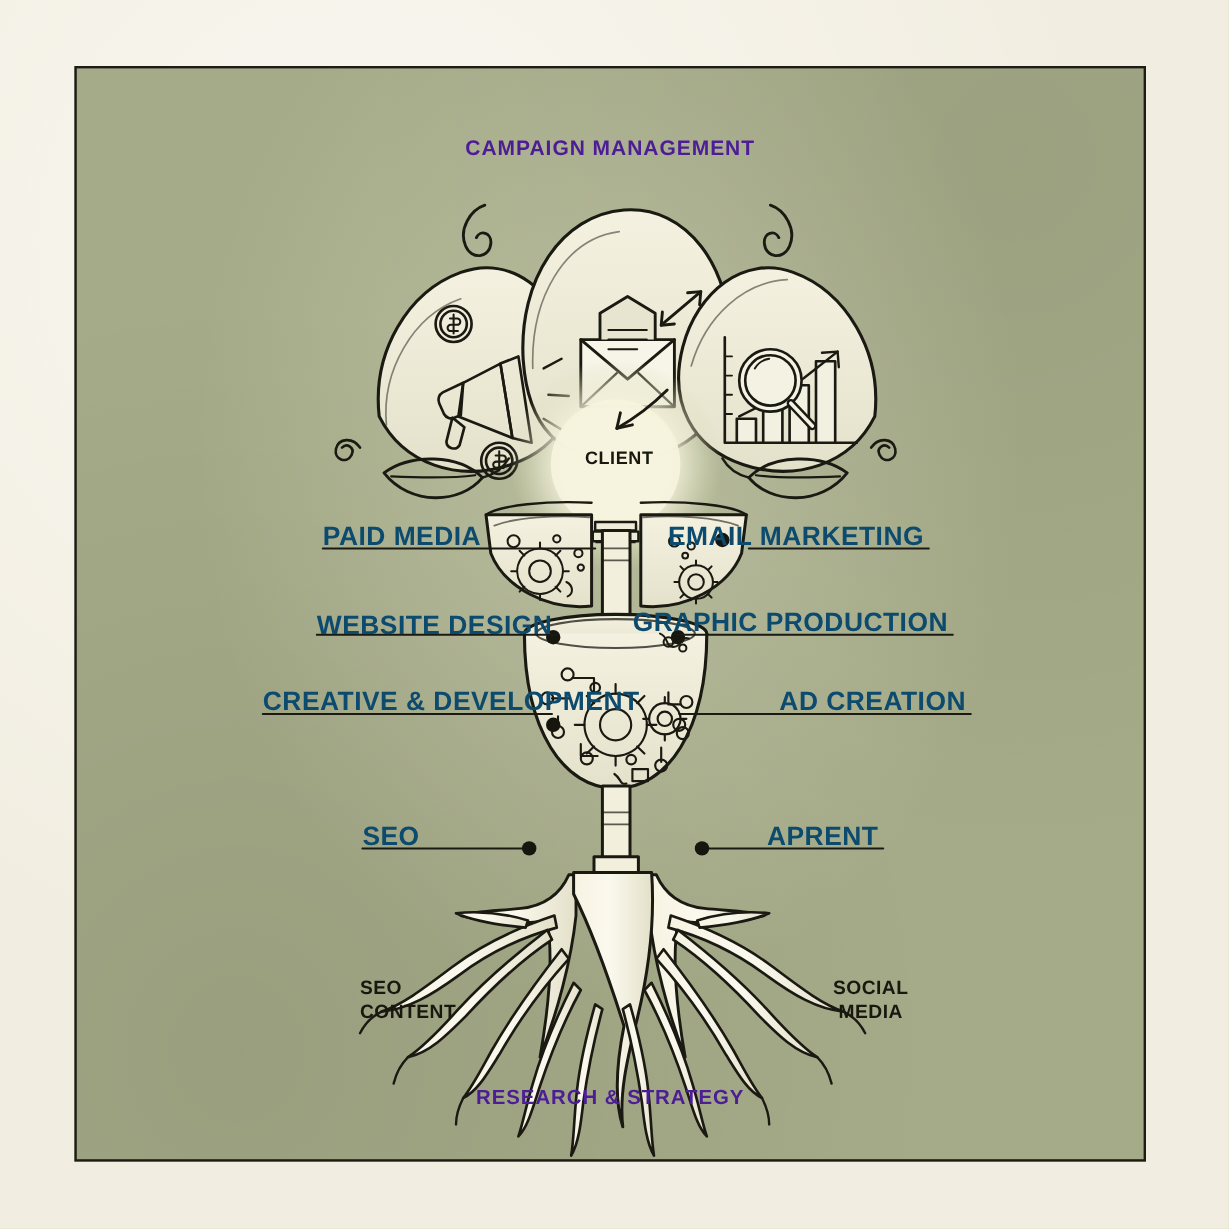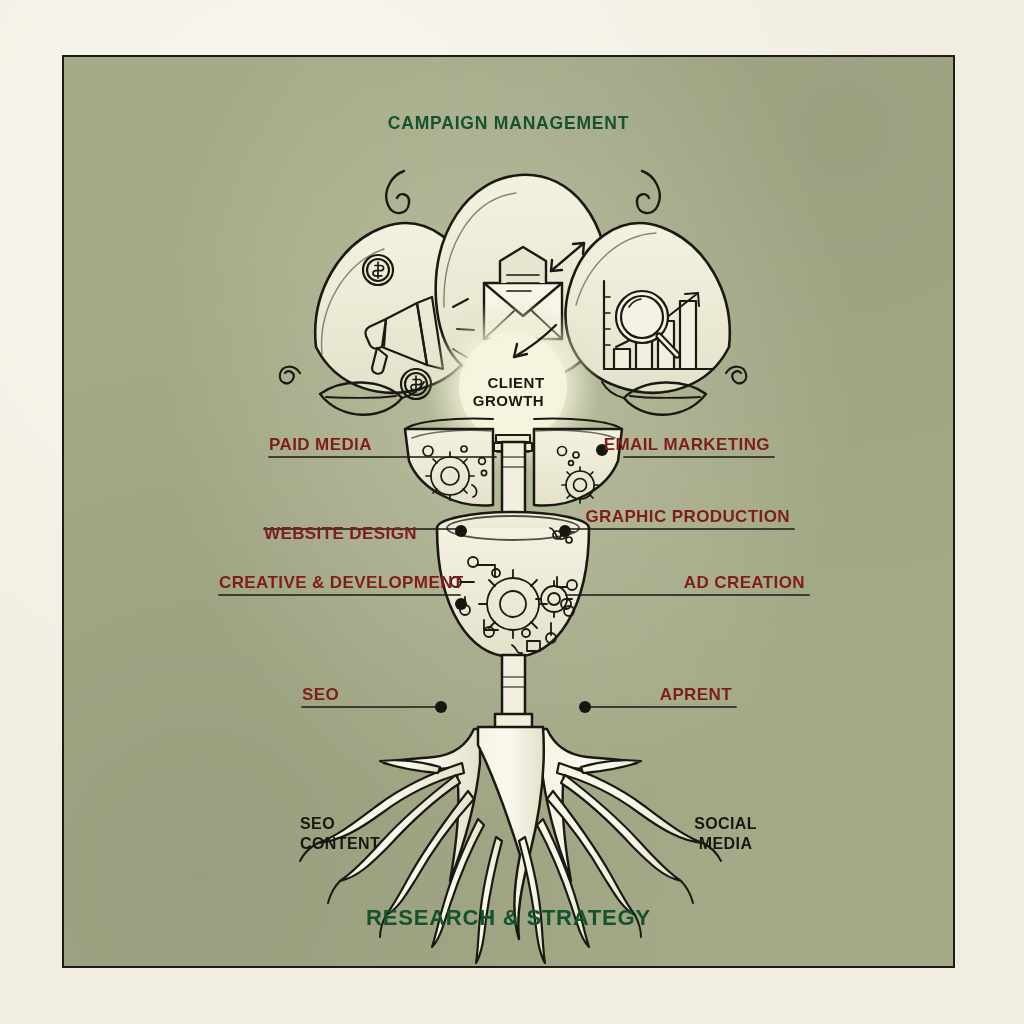--- a/index.html
+++ b/index.html
@@ -51,39 +51,39 @@
   svg.art {
     position: absolute;
     left: 0; top: 0;
     width: 893px;
     height: 913px;
     display: block;
   }
   .ttl {
     position: absolute;
     text-align: center;
-    color: #14532d;
+    color: #4c1d95;
     font-weight: bold;
     letter-spacing: 0.8px;
     white-space: nowrap;
   }
   #title-top {
     left: 0; right: 0;
     top: 56px;
     font-size: 17.5px;
   }
   #title-bottom {
     left: 0; right: 0;
     top: 848px;
+    font-size: 17px;
+  }
+  .lbl {
+    position: absolute;
+    color: #0c4a6e;
     font-size: 22px;
-  }
-  .lbl {
-    position: absolute;
-    color: #7f1d1d;
-    font-size: 17px;
     font-weight: bold;
     letter-spacing: 0.4px;
     white-space: nowrap;
     line-height: 1.12;
   }
   .lbl.left  { text-align: left; }
   .lbl.right { text-align: right; }
   .bulbtext {
     position: absolute;
     text-align: center;
@@ -380,26 +380,25 @@
         </g>
 
       </g>
     </svg>
 
     <div class="ttl" id="title-top">CAMPAIGN MANAGEMENT</div>
 
     <div class="ttl" id="title-bottom">RESEARCH &amp; STRATEGY</div>
 
     <div class="bulbtext" style="left:0; right:0; top:318px;padding-left:15px;">CLIENT</div>
-    <div class="bulbtext" style="left:0; right:0; top:336px;">GROWTH</div>
 
     <div class="lbl left" style="left:205px; top:378px;">PAID MEDIA</div>
     <div class="lbl right" style="right:183px; top:378px;">EMAIL MARKETING</div>
 
-    <div class="lbl left" style="left:200px; top:467px;">WEBSITE DESIGN</div>
+    <div class="lbl left" style="left:200px; top:452px;">WEBSITE DESIGN</div>
     <div class="lbl right" style="right:163px; top:450px;">GRAPHIC PRODUCTION</div>
 
     <div class="lbl left" style="left:155px; top:516px;">CREATIVE &amp; DEVELOPMENT</div>
     <div class="lbl right" style="right:148px; top:516px;">AD CREATION</div>
 
     <div class="lbl left" style="left:238px; top:628px;">SEO</div>
     <div class="lbl right" style="right:221px; top:628px;margin-left:34px;">APRENT</div>
 
     <div class="corner-lbl" style="left:236px; top:757px; text-align:left;">
       <div>SEO</div>

